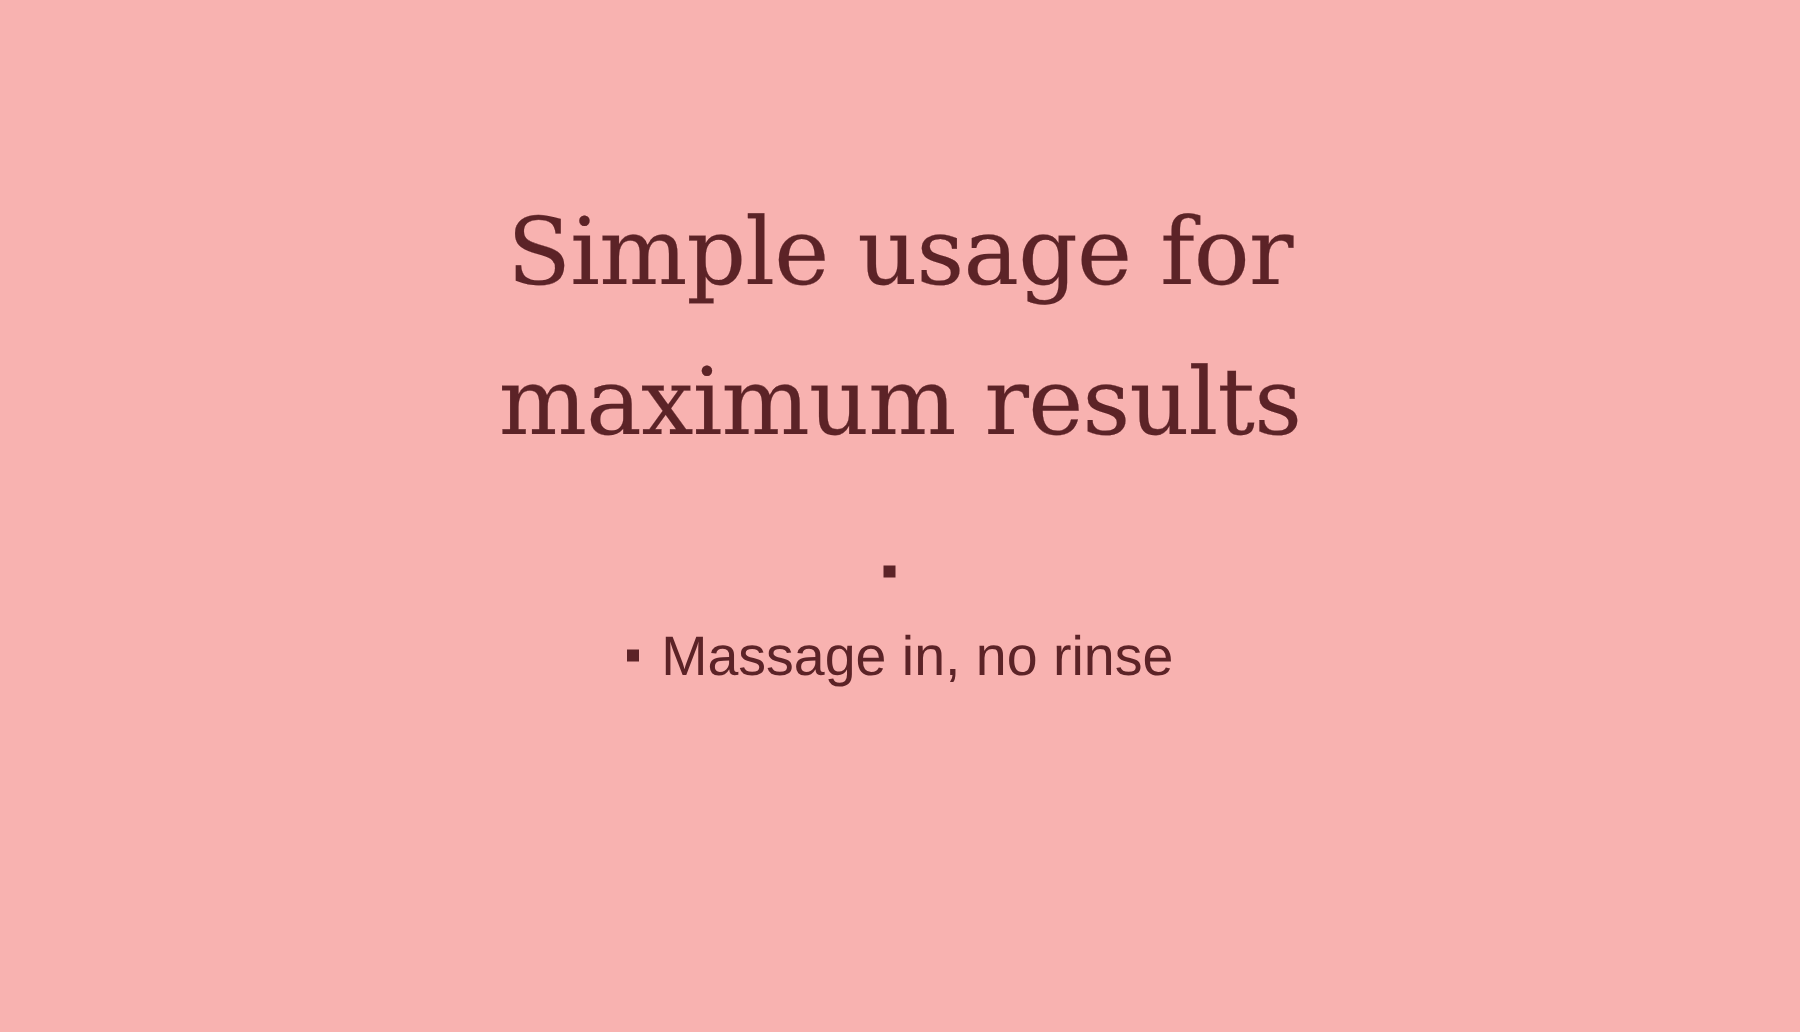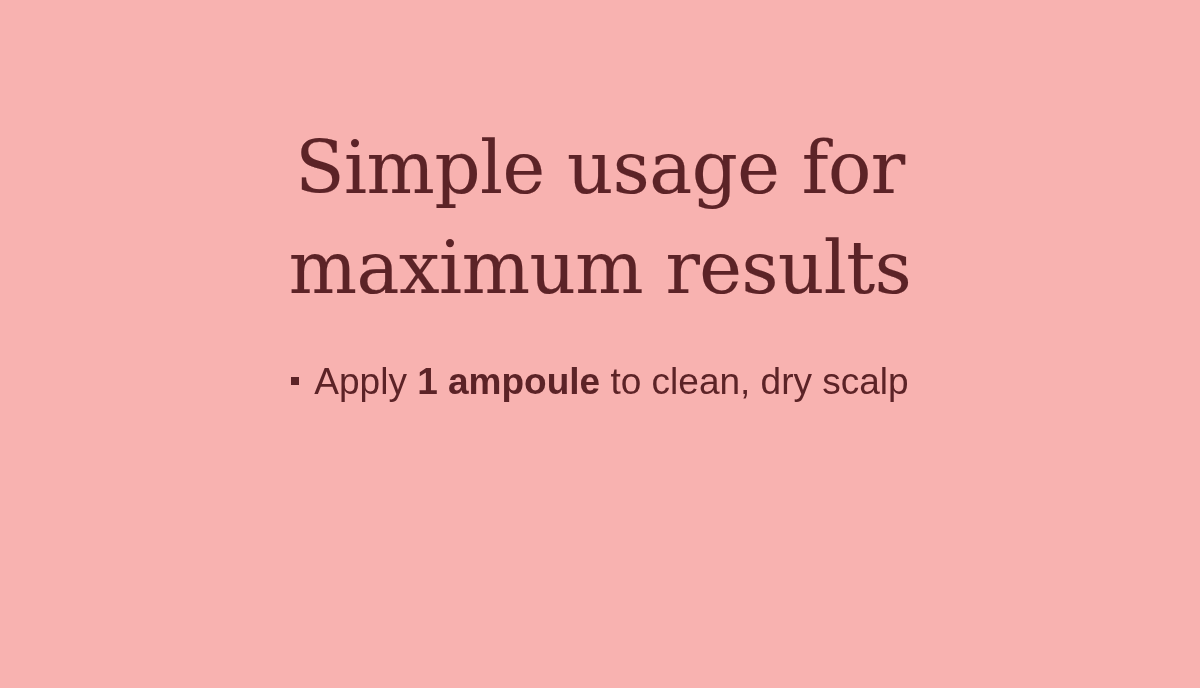--- a/index.html
+++ b/index.html
@@ -28,21 +28,21 @@
     justify-content: flex-start;
     -webkit-font-smoothing: antialiased;
   }
 
   
   .headline {
     margin: 0;
     padding-top: 118px;
     font-family: "DejaVu Serif", "Liberation Serif", serif;
     font-weight: 400;
-    font-size: 72px;
+    font-size: 62px;
     line-height: 100px;
     letter-spacing: -0.5px;
     text-align: center;
     color: #5c2327;
     width: 100%;
     -webkit-text-stroke: 0.15px #5c2327;
   }
 
   .headline-line {
     display: block;
@@ -95,21 +95,24 @@
 <div class="slide">
 
   <h1 class="headline">
     <span class="headline-line">Simple usage for</span>
     <span class="headline-line">maximum results</span>
   </h1>
 
   <ul class="usage-list">
 
     <li class="usage-item">
-      <span class="bullet-marker"></span><span class="usage-text"><span>Apply </span><strong>1 ampoule</strong><span> to clean, dry scalp</span></span>
+      <span class="bullet-marker"></span>
     </li>
 
 
+    <li class="usage-item">
+      <span class="bullet-marker"></span><span class="usage-text"><span>Massage in, no rinse</span><strong></strong><span></span></span>
+    </li>
 
 
   </ul>
 
 </div>
 
 </body></html>

